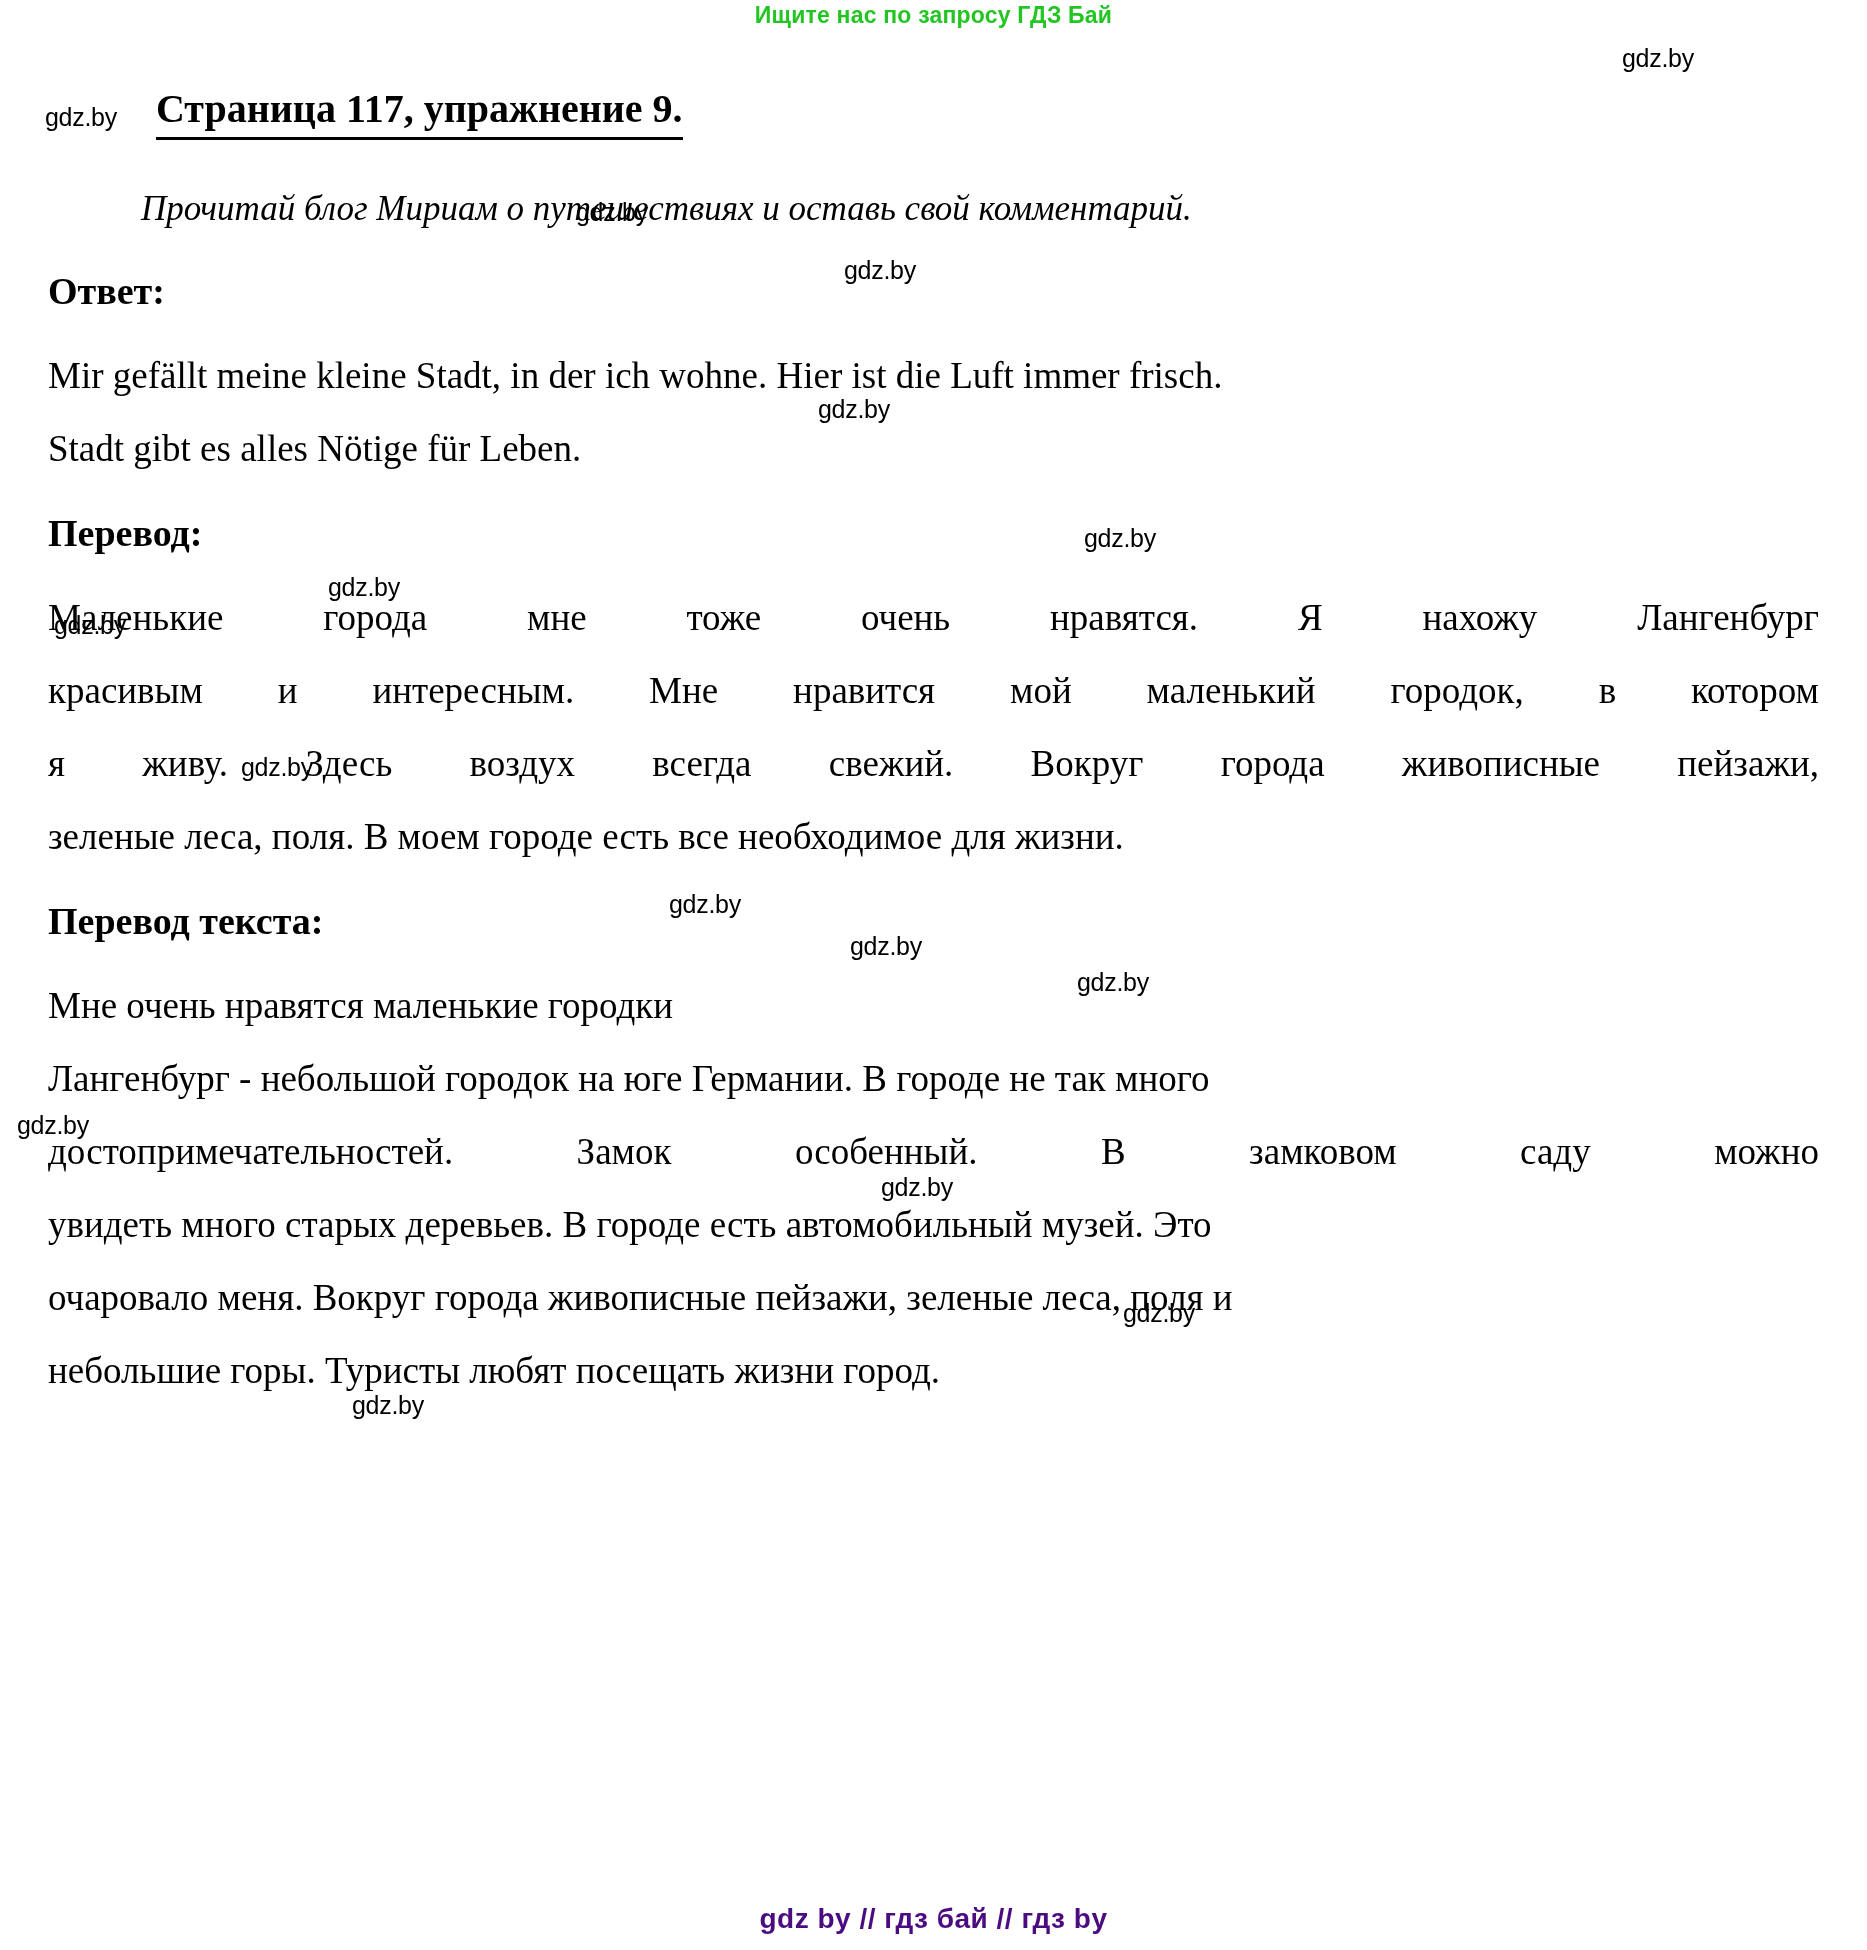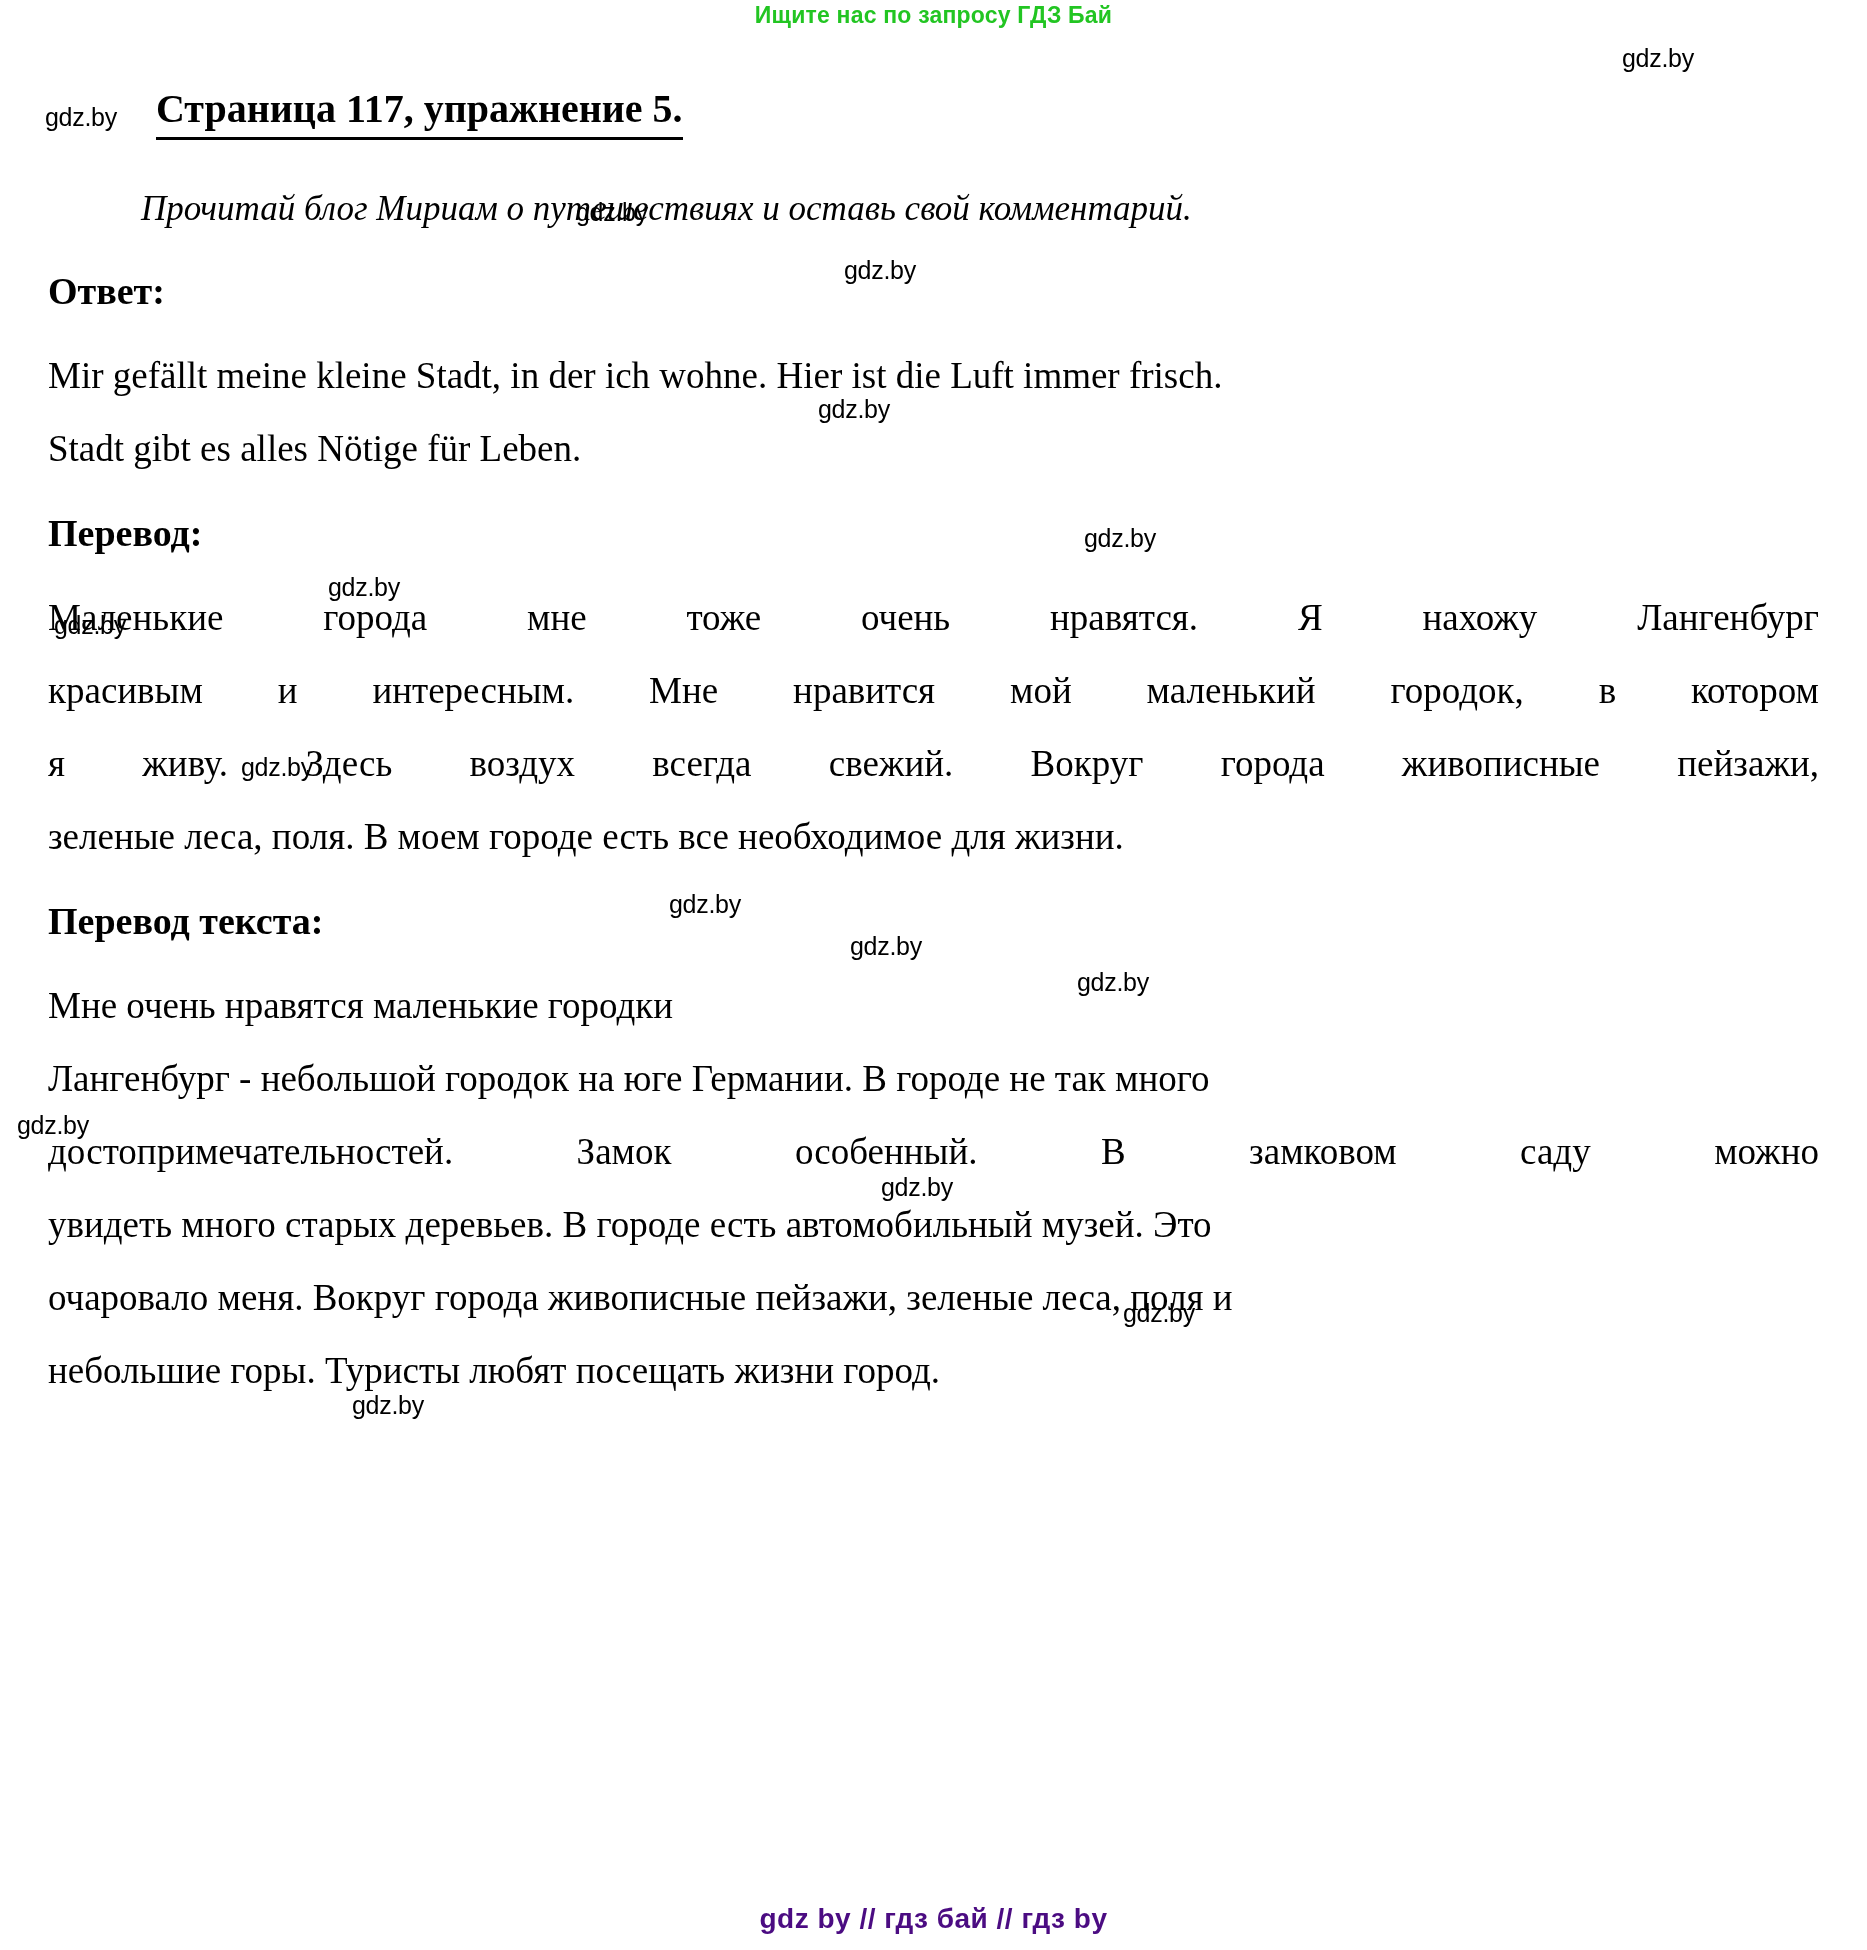--- a/index.html
+++ b/index.html
@@ -118,21 +118,21 @@
 </head>
 <body>
 
 <div id="page">
 
   <div class="promo" style="color: rgb(34, 197, 34);">Ищите нас по запросу ГДЗ Бай</div>
 
   <div class="content">
 
     <div class="title-row">
-      <span class="title">Страница 117, упражнение 5.</span>
+      <span class="title">Страница 117, упражнение 9.</span>
     </div>
 
     <div class="gap-sm"></div>
 
     <div class="instruction">Прочитай блог Мириам о путешествиях и оставь свой комментарий.</div>
 
     <div class="gap-md"></div>
 
     <div class="section-head">Ответ:</div>
     <div class="gap-sm"></div>

